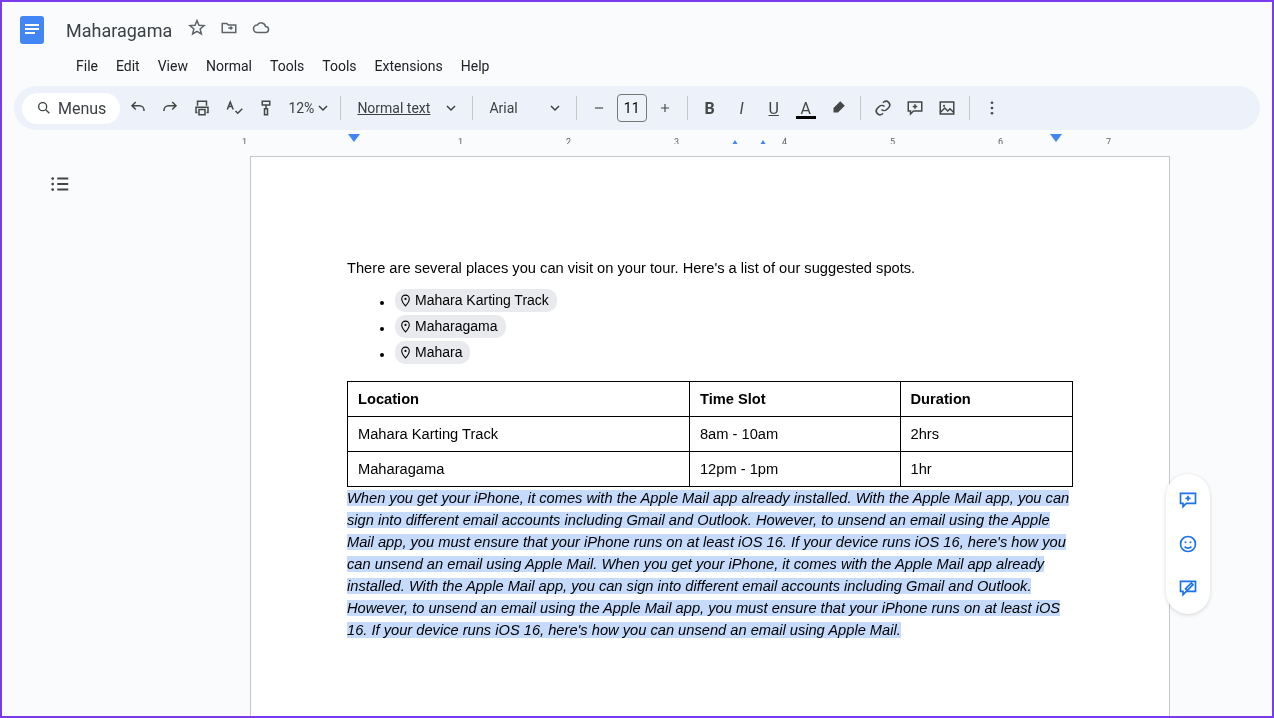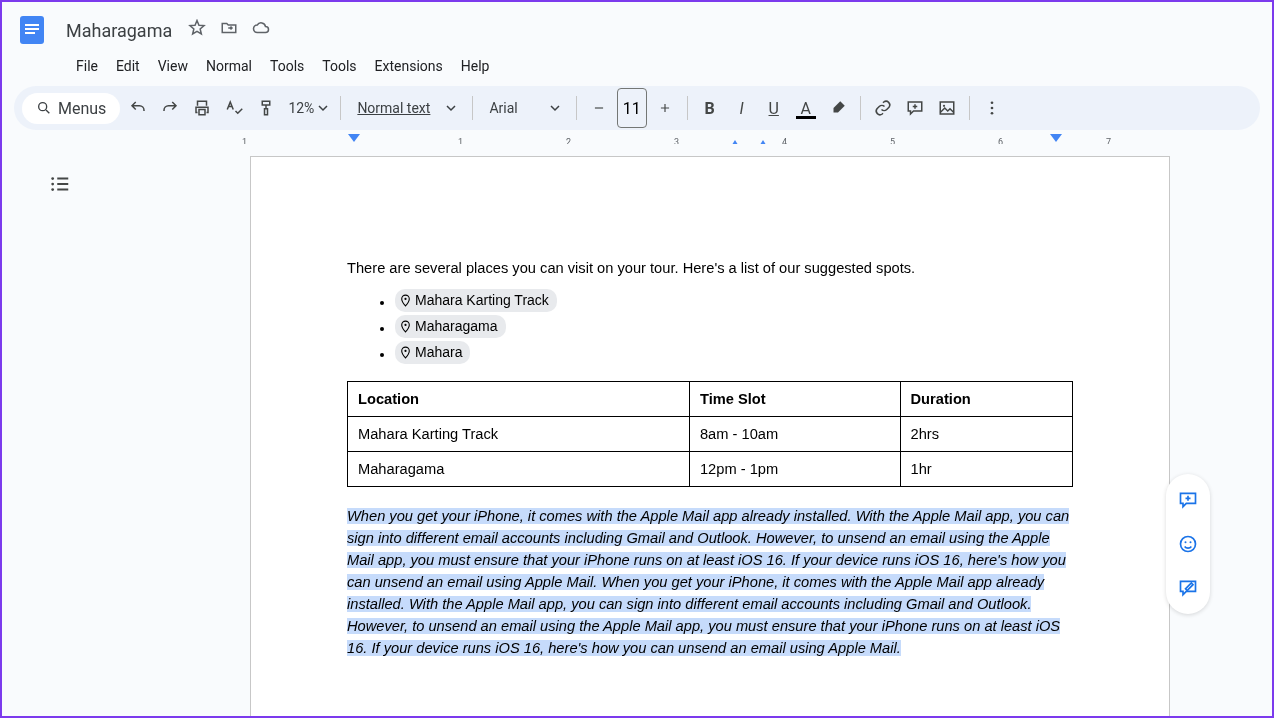--- a/index.html
+++ b/index.html
@@ -13,37 +13,37 @@
 .menubar { display: flex; gap: 2px; padding: 2px 0 8px 54px; }
 .menu-item { font-size: 14px; color: #202124; padding: 4px 8px; cursor: pointer; border-radius: 4px; }
 .toolbar { display: flex; align-items: center; gap: 4px; background: #edf2fa; border-radius: 24px; margin: 0 12px; padding: 4px 8px; height: 44px; }
 .search-pill { display: flex; align-items: center; gap: 6px; background: #fff; border-radius: 18px; padding: 6px 14px; font-size: 16px; color: #3c4043; justify-content: flex-end; }
 .tb-btn { width: 28px; height: 28px; display: flex; align-items: center; justify-content: center; color: #444746; cursor: pointer; border-radius: 4px; }
 .tb-sep { width: 1px; height: 24px; background: #c7c7c7; margin: 0 4px; }
 .zoom-ctl { display: flex; align-items: center; gap: 4px; font-size: 14px; color: #3c4043; padding: 0 4px; }
 .style-dd { display: flex; align-items: center; gap: 16px; font-size: 14px; color: #3c4043; padding: 0 8px; min-width: 110px; justify-content: space-between; text-decoration: underline; }
 .font-dd { display: flex; align-items: center; gap: 32px; font-size: 14px; color: #3c4043; padding: 0 8px; min-width: 80px; justify-content: space-between; }
 .size-ctl { display: flex; align-items: center; gap: 4px; }
-.size-box { border: 1px solid #747775; border-radius: 4px; width: 30px; height: 40px; display: flex; align-items: center; justify-content: center; font-size: 16px; }
+.size-box { border: 1px solid #747775; border-radius: 4px; width: 30px; height: 28px; display: flex; align-items: center; justify-content: center; font-size: 14px; }
 .color-a { position: relative; }
 .color-a::after { content: ''; position: absolute; bottom: 3px; left: 4px; right: 4px; height: 3px; background: #000; }
 .ruler-row { height: 18px; position: relative; background: #f9fbfd; margin-top: 4px; }
 .ruler { position: absolute; left: 248px; right: 0; height: 18px; font-size: 9px; color: #5f6368; }
 .ruler-num { position: absolute; top: 3px; }
 .indent-marker { position: absolute; top: 0; }
 .canvas { position: absolute; left: 10px; right: 10px; top: 142px; bottom: 0; background: #f9fbfd; overflow: hidden; }
 .sidebar-btn { position: absolute; left: 32px; top: 24px; width: 32px; height: 32px; display: flex; align-items: center; justify-content: center; color: #444746; border-radius: 50%; }
 .page { position: absolute; left: 238px; top: 12px; width: 920px; background: #fff; border: 1px solid #c7c7c7; min-height: 900px; padding: 100px 96px 40px 96px; }
 .doc-content { font-family: Arial, sans-serif; font-size: 14.67px; color: #000; line-height: 1.5; }
 .intro { margin-bottom: 10px; }
 .bullet-list { list-style: disc; padding-left: 48px; margin-bottom: 16px; }
 .bullet-list li { margin: 2px 0; }
 .chip { background: #e8eaed; border-radius: 10px; padding: 1px 8px 1px 4px; display: inline-flex; align-items: center; gap: 3px; font-size: 14px; }
 .chip svg { width: 13px; height: 13px; }
-.doc-table { border-collapse: collapse; width: 100%; margin-bottom: 18px; }
+.doc-table { border-collapse: collapse; width: 100%; }
 .doc-table td, .doc-table th { border: 1px solid #000; padding: 6px 10px; text-align: left; font-size: 14.67px; font-weight: normal; }
 .doc-table th { font-weight: bold; }
 .selected { background: #c6dbfb; font-style: italic; }
 .float-tools { position: absolute; right: 62px; top: 472px; background: #fff; border-radius: 22px; box-shadow: 0 1px 4px rgba(0,0,0,0.15); padding: 8px 4px; display: flex; flex-direction: column; gap: 8px; }
 .float-btn { width: 36px; height: 36px; display: flex; align-items: center; justify-content: center; color: #1a73e8; cursor: pointer; border-radius: 50%; }
 svg { fill: currentColor; }
 </style>
 </head>
 <body>
 

